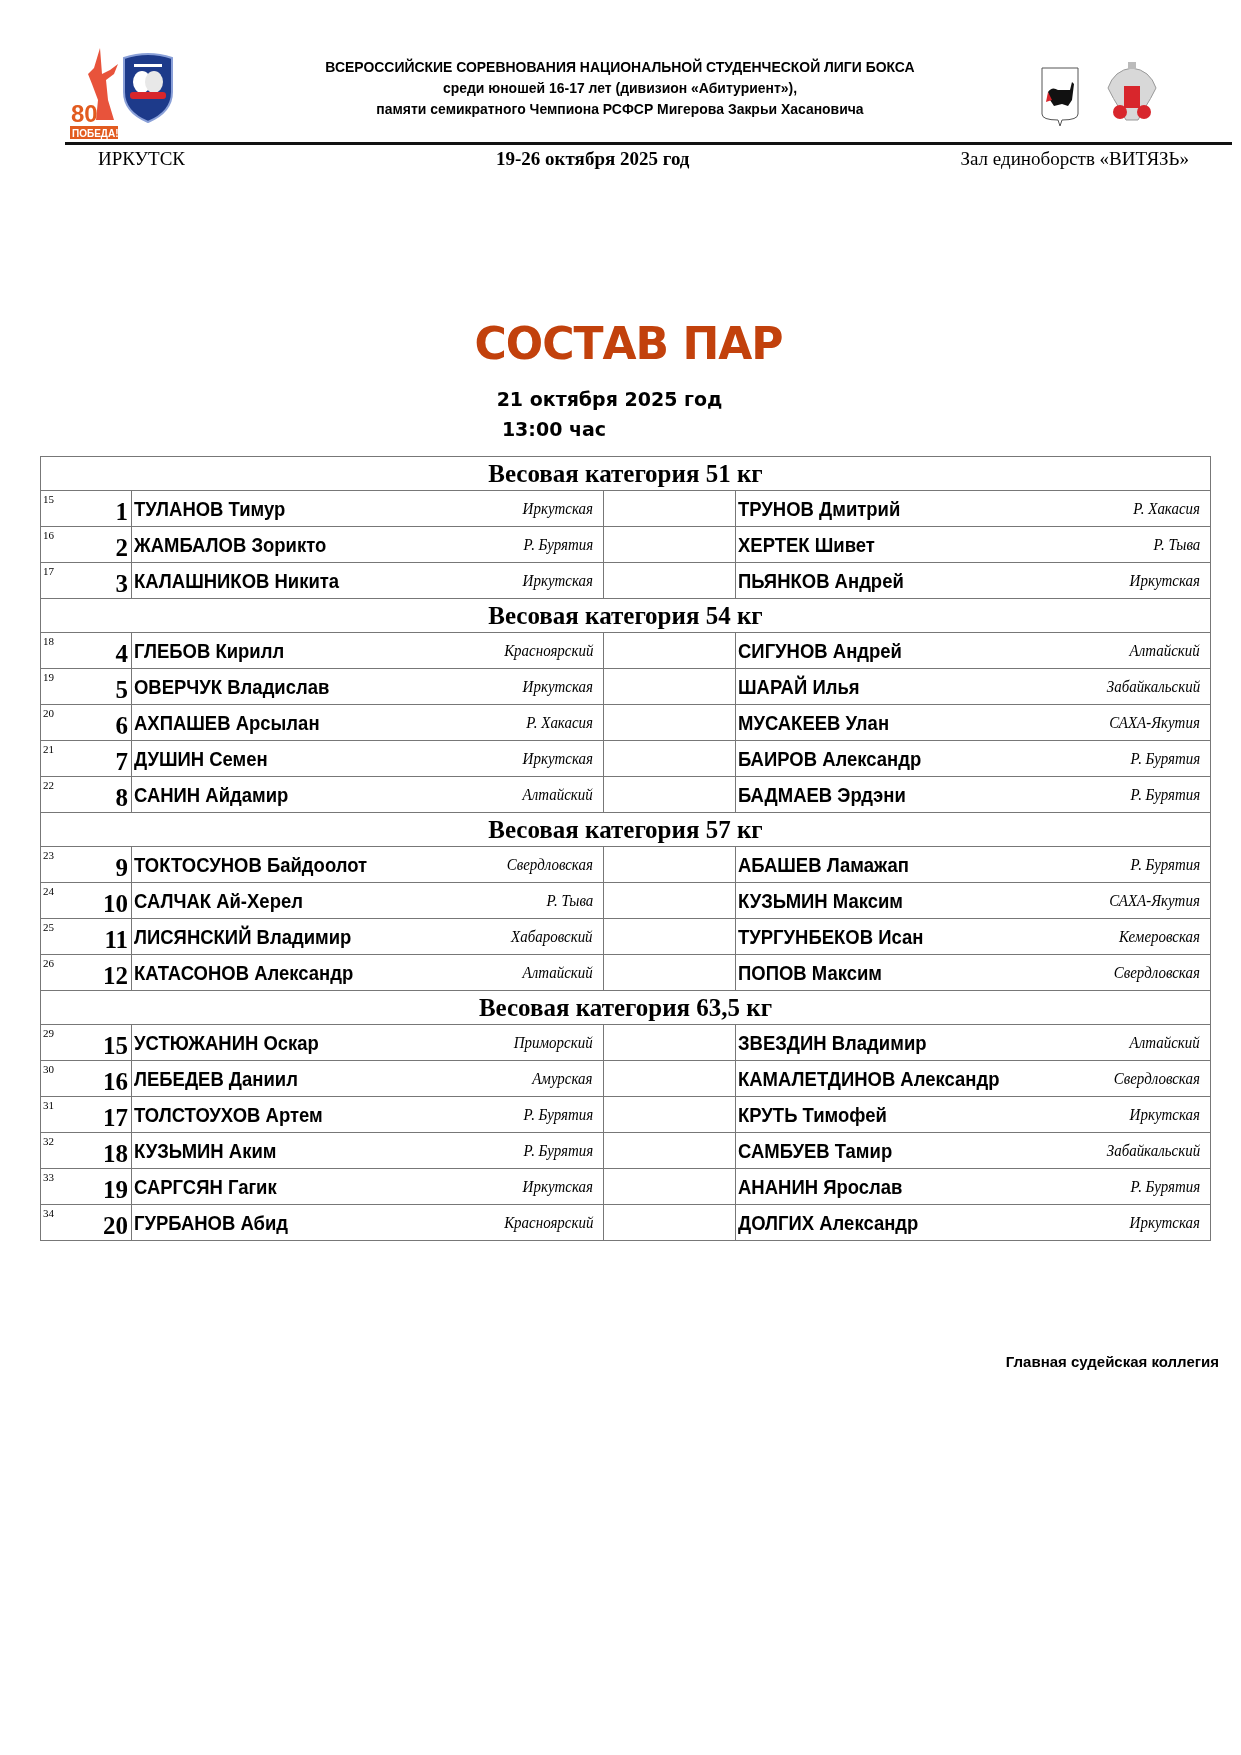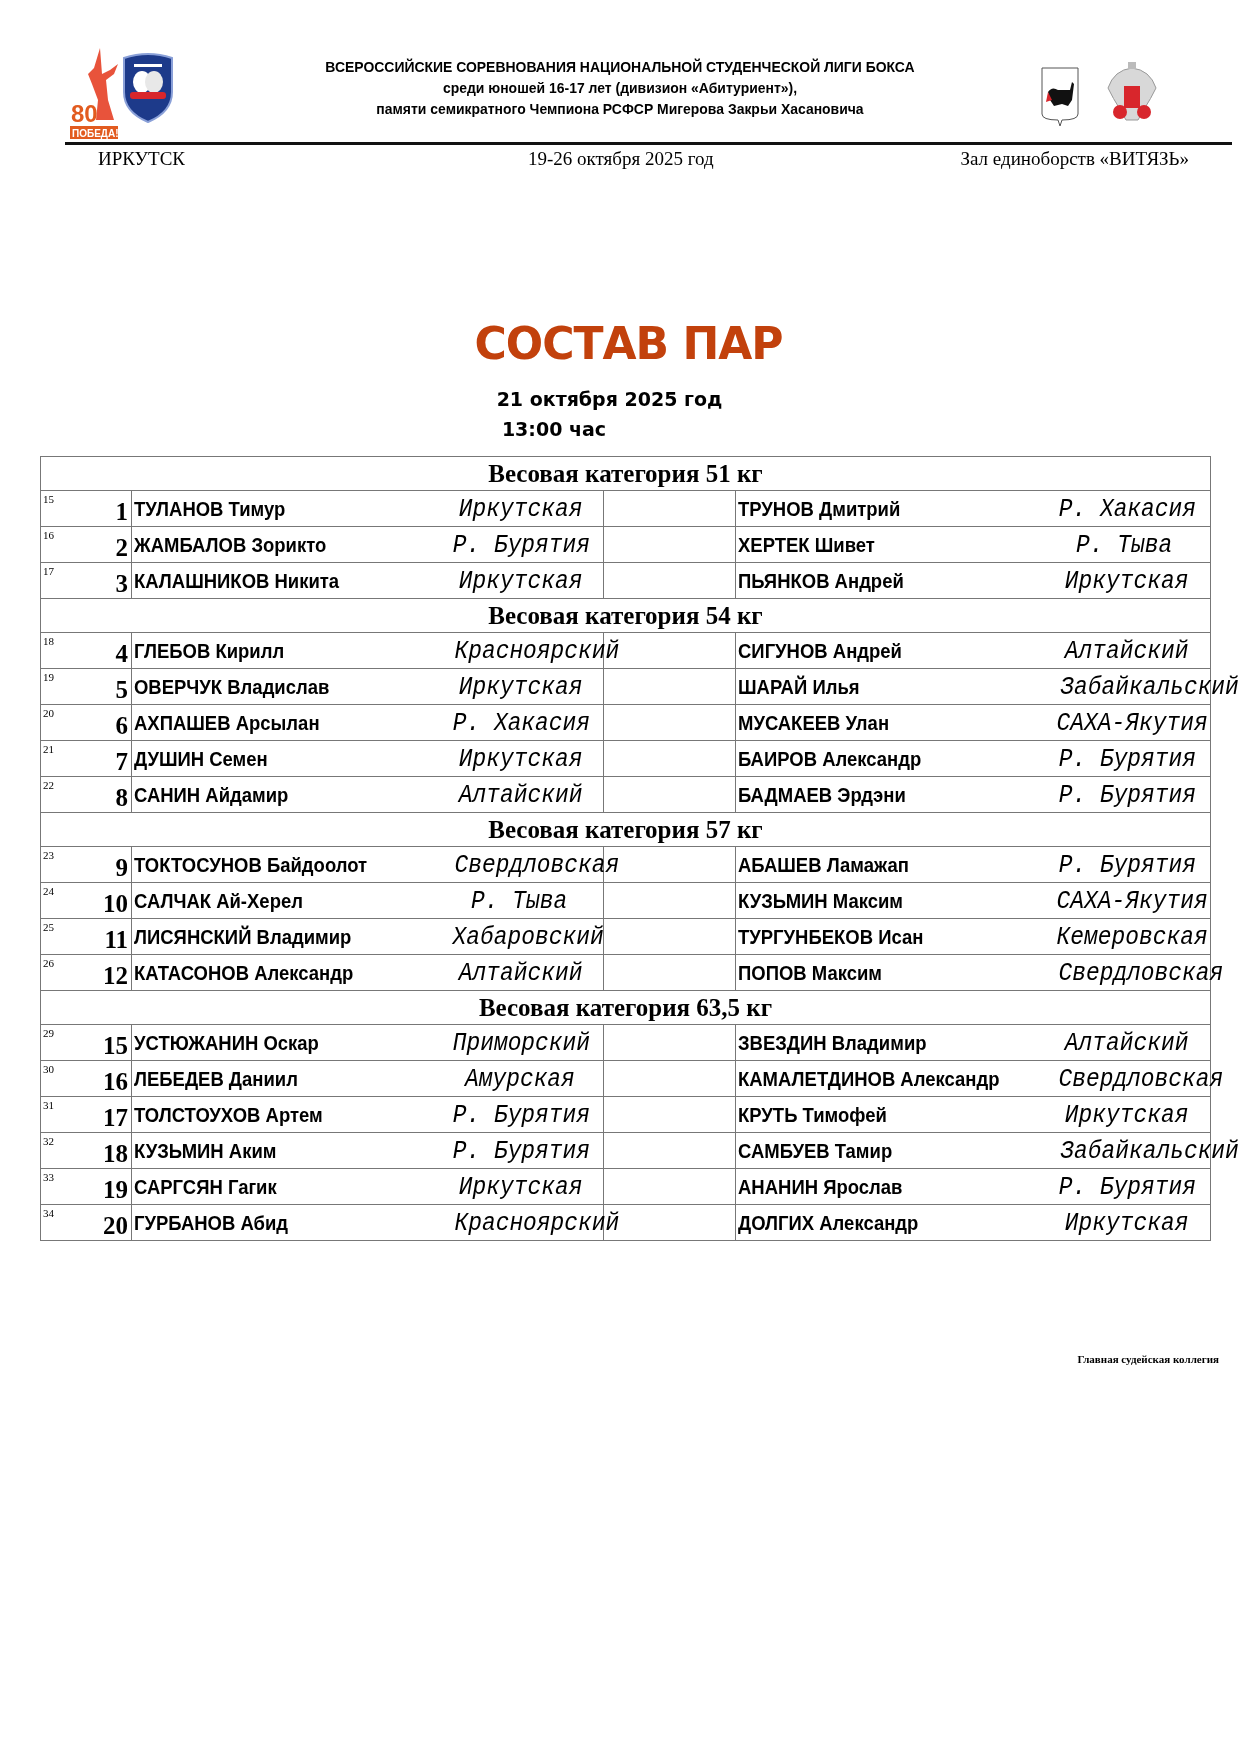--- a/index.html
+++ b/index.html
@@ -10,46 +10,46 @@
   .logo-league { position: absolute; left: 120px; top: 52px; width: 56px; height: 72px; }
   .logo-irkutsk { position: absolute; left: 1040px; top: 66px; width: 40px; height: 62px; }
   .logo-eagle { position: absolute; left: 1104px; top: 60px; width: 56px; height: 72px; }
 
   .org-title { position: absolute; left: 230px; top: 56px; width: 780px; text-align: center;
     font-family: "Liberation Sans", sans-serif; font-weight: bold; font-size: 15px; line-height: 21px;
     transform: scaleX(0.93); transform-origin: center; }
   .rule { position: absolute; left: 65px; top: 142px; width: 1167px; height: 3px; background: #111; }
   .meta { position: absolute; top: 148px; font-family: "Liberation Serif", serif; font-size: 19px; }
   .meta-city { left: 98px; }
-  .meta-dates { left: 528px; }
+  .meta-dates { left: 496px; font-weight: bold; }
   .meta-venue { right: 52px; }
 
   .main-title { position: absolute; left: 8px; top: 318px; width: 1241px; text-align: center;
     font-family: "DejaVu Sans", sans-serif; font-weight: bold; font-size: 44px; color: #c2410c; letter-spacing: -1px; }
   .sub-date { position: absolute; left: 0; top: 388px; width: 1219px; text-align: center;
     font-family: "DejaVu Sans", sans-serif; font-weight: bold; font-size: 19px; }
   .sub-time { position: absolute; left: 0; top: 418px; width: 1108px; text-align: center;
     font-family: "DejaVu Sans", sans-serif; font-weight: bold; font-size: 19px; }
 
   table.pairs { position: absolute; left: 29px; top: 456px; width: 1170px; border-collapse: collapse; table-layout: fixed; margin-left: 11px; }
   table.pairs td { border: 1px solid #777; height: 33px; padding: 0; vertical-align: middle; }
   .cat-row td { border-left: 1px solid #333; border-right: 1px solid #333;
     font-family: "Liberation Serif", serif; font-weight: bold; font-size: 25px; text-align: center; height: 34px; }
   td.seq { border-right: none !important; font-family: "Liberation Serif", serif; font-size: 11px; vertical-align: top !important; padding: 2px 0 0 2px !important; }
   td.num { border-left: none !important; font-family: "Liberation Serif", serif; font-weight: bold; font-size: 25px; text-align: right; padding-right: 3px !important; vertical-align: bottom !important; }
   td.name { font-family: "Liberation Sans", sans-serif; font-weight: bold; font-size: 21px; padding-left: 2px !important;
     border-right: none !important; white-space: nowrap; overflow: visible; }
-  td.region { font-family: Liberation Mono, monospace; font-style: italic; font-size: 26px; text-align: center;
+  td.region { font-family: Liberation Serif, serif; font-style: italic; font-size: 17px; text-align: right;
     padding-right: 10px !important; border-left: none !important; white-space: nowrap; }
   td.gap { }
   .cond { display: inline-block; transform: scaleX(0.88); transform-origin: left center; }
   .cond-r { display: inline-block; transform: scaleX(0.88); transform-origin: right center; }
 
-  .footer-note { position: absolute; right: 22px; top: 1353px; font-family: Liberation Serif, serif;
-    font-weight: bold; font-size: 11px; }
+  .footer-note { position: absolute; right: 22px; top: 1353px; font-family: Liberation Sans, sans-serif;
+    font-weight: bold; font-size: 15px; }
 </style>
 </head>
 <body>
 
 <div class="header">
 
   <svg class="logo-pobeda" viewBox="0 0 52 96">
     <path d="M30 4 L32 30 L40 26 L48 20 L44 30 L36 36 L38 56 L44 76 L26 76 L28 56 L22 40 L18 30 L24 24 Z" fill="#e8533b"></path>
     <text x="1" y="78" font-family="Liberation Sans, sans-serif" font-weight="bold" font-size="24" fill="#e25b1f">80</text>
     <rect x="0" y="82" width="48" height="13" fill="#e25b1f"></rect>

